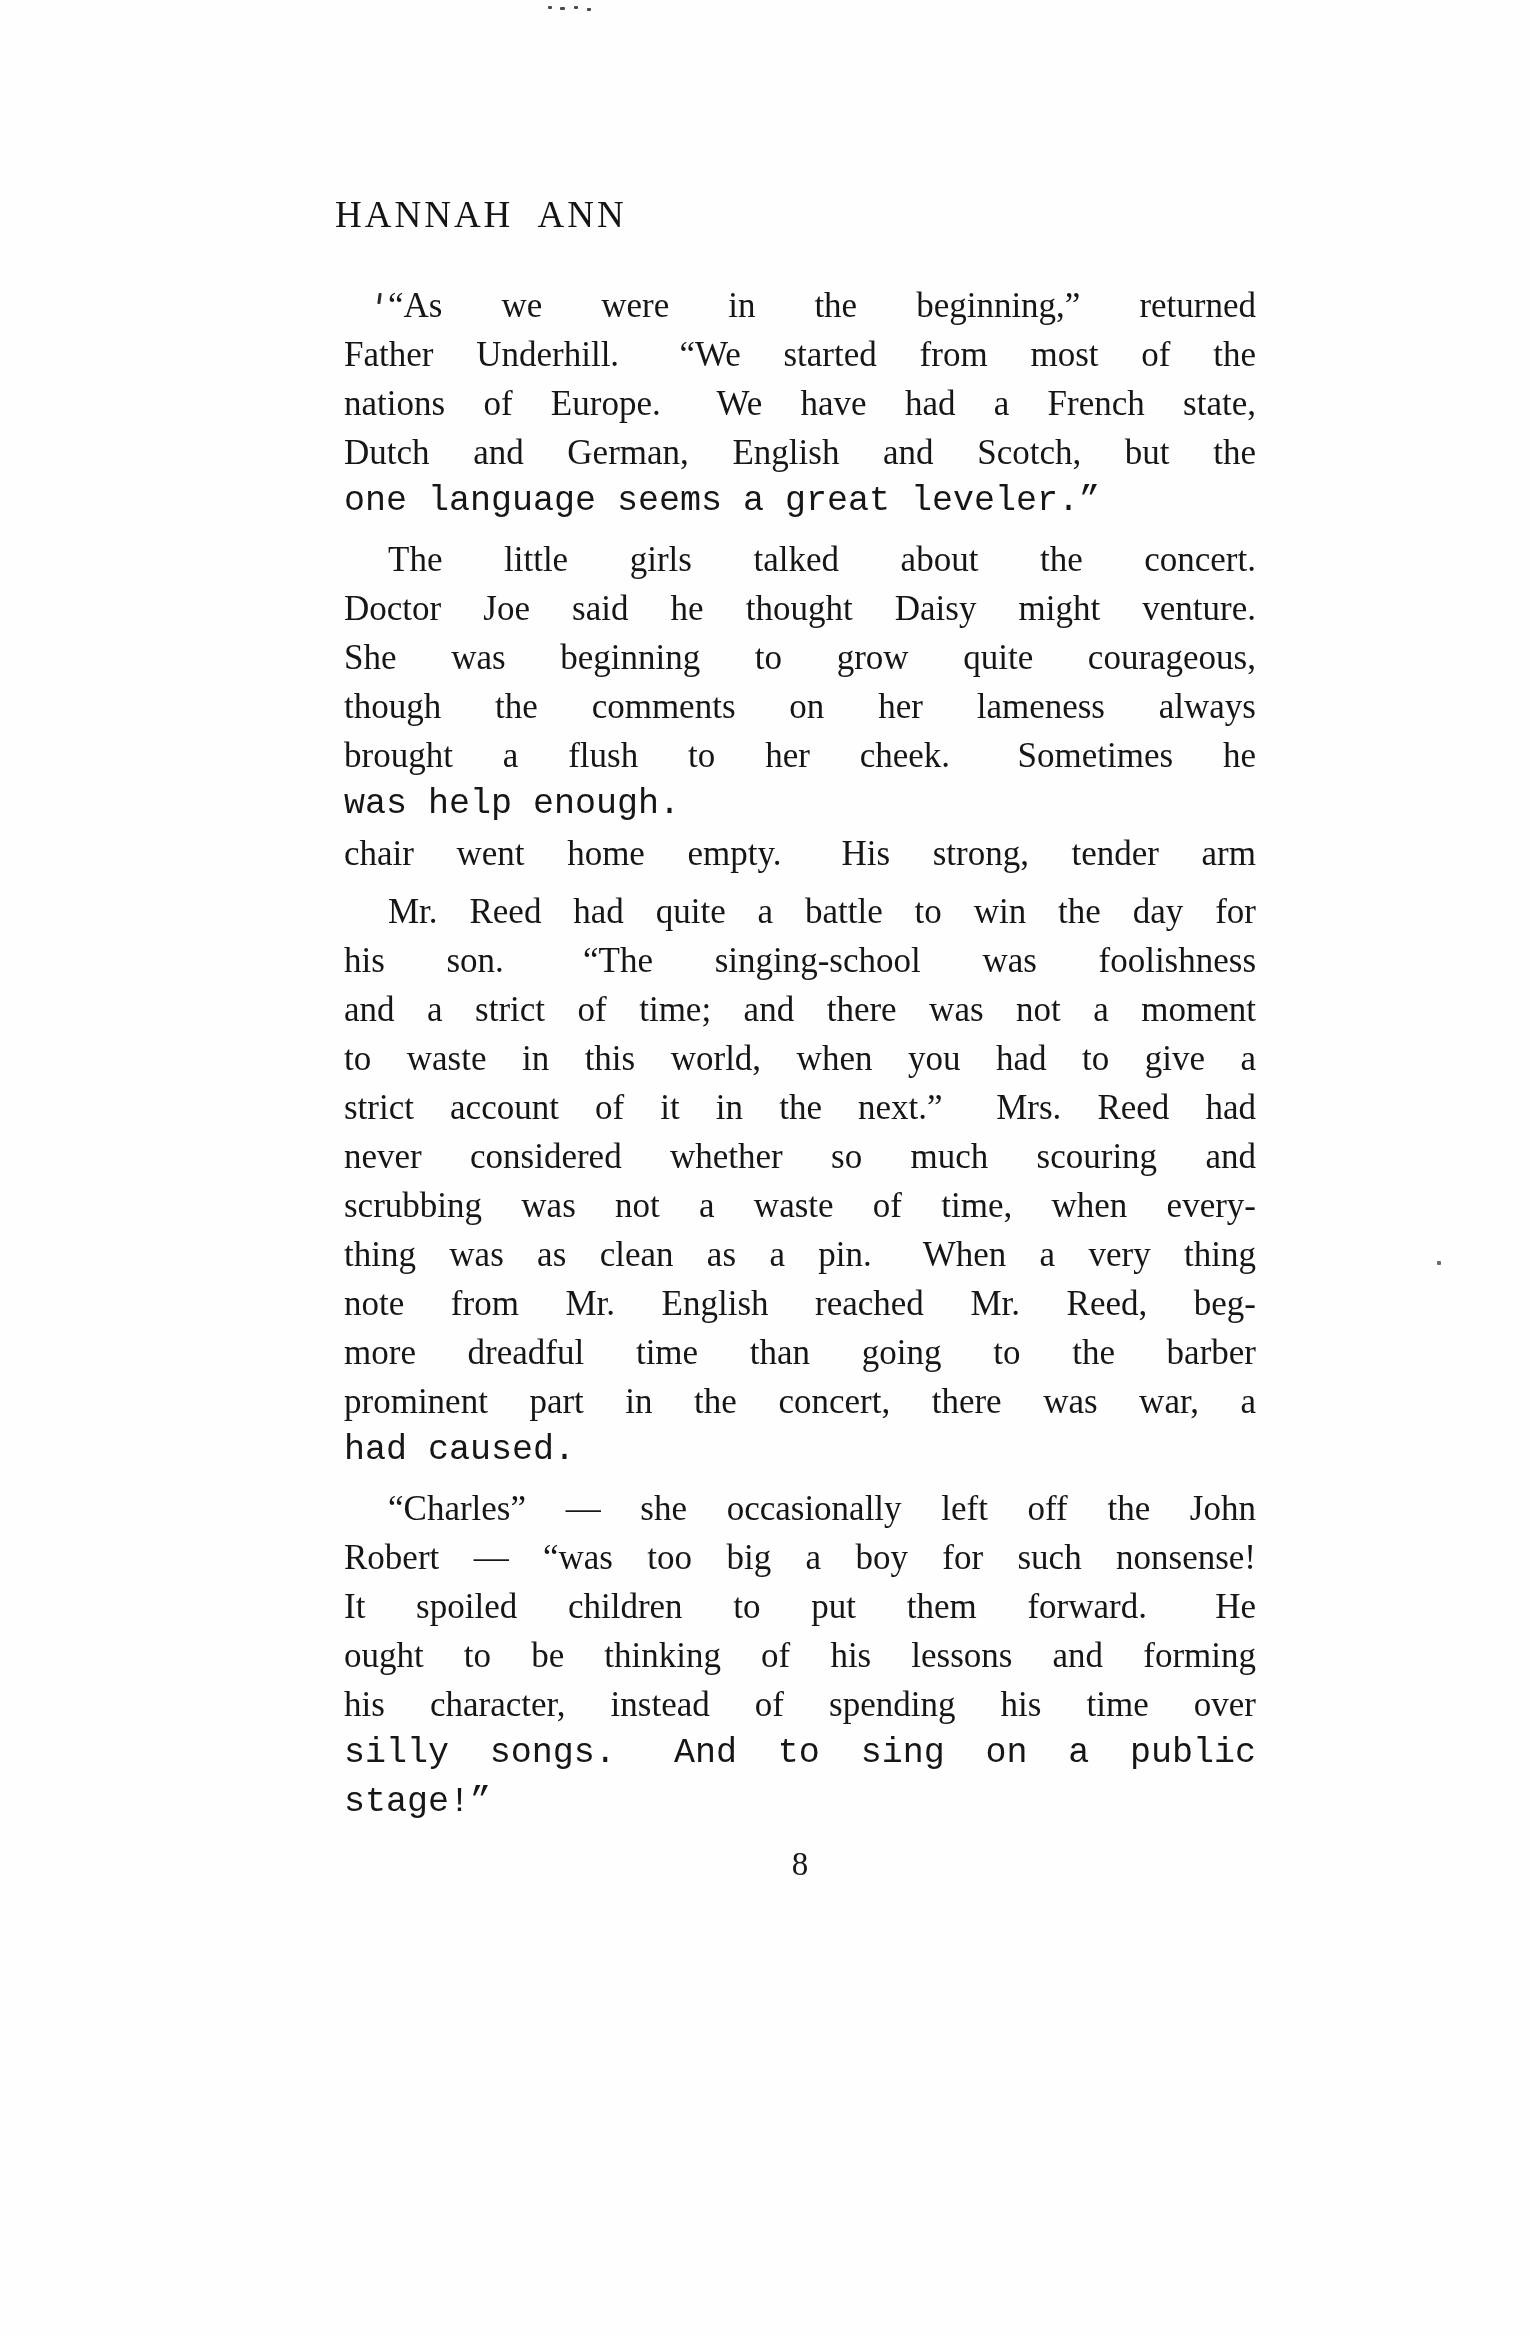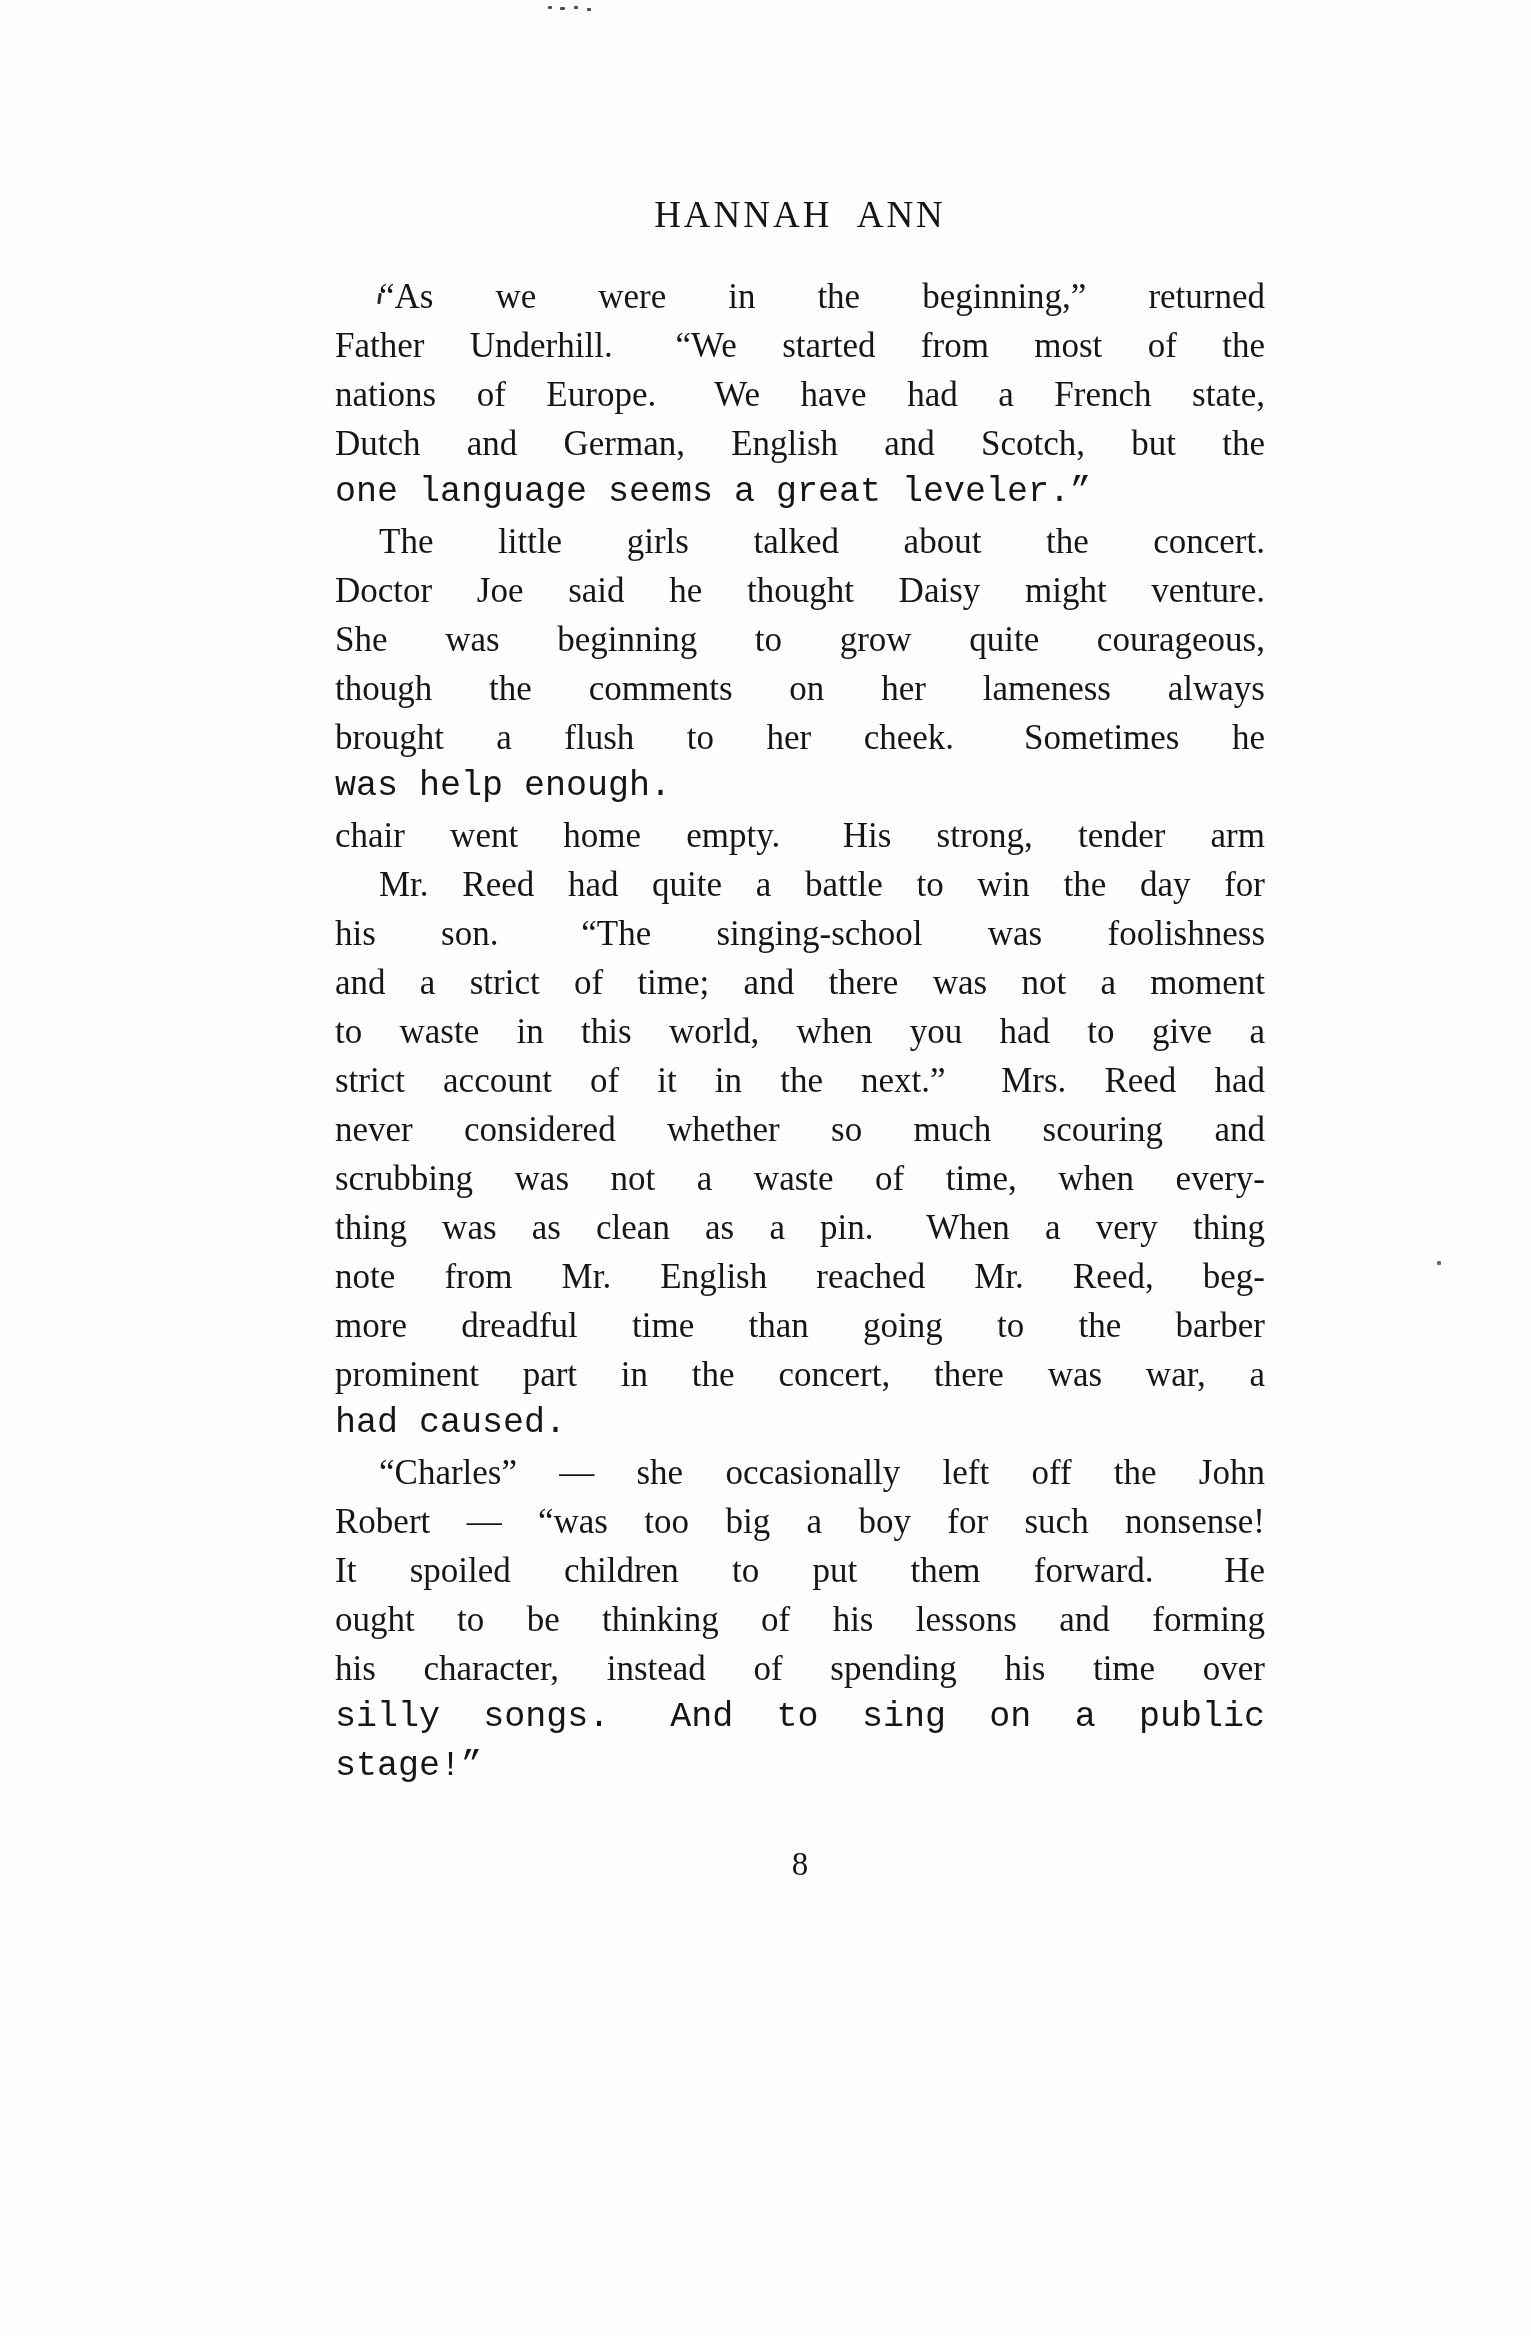--- a/index.html
+++ b/index.html
@@ -14,33 +14,32 @@
     background: #fefefe;
     font-family: "Liberation Serif", "DejaVu Serif", serif;
     color: #131313;
     overflow: hidden;
   }
   .running-head {
     position: absolute;
     top: 193px;
     left: 335px;
     width: 930px;
-    text-align: center;
     font-size: 37px;
     letter-spacing: 3px;
     word-spacing: 14px;
     color: #151515;
   }
   .text-block {
     position: absolute;
     top: 272px;
     left: 335px;
     width: 930px;
   }
-  .paragraph { margin: 0; }
+  .paragraph { margin: 9px; }
   .line {
     font-size: 35px;
     line-height: 49px;
     text-align: justify;
     text-align-last: justify;
     color: #161616;
   }
   .line.last {
     text-align-last: left;
     font-family: Liberation Mono, monospace;

